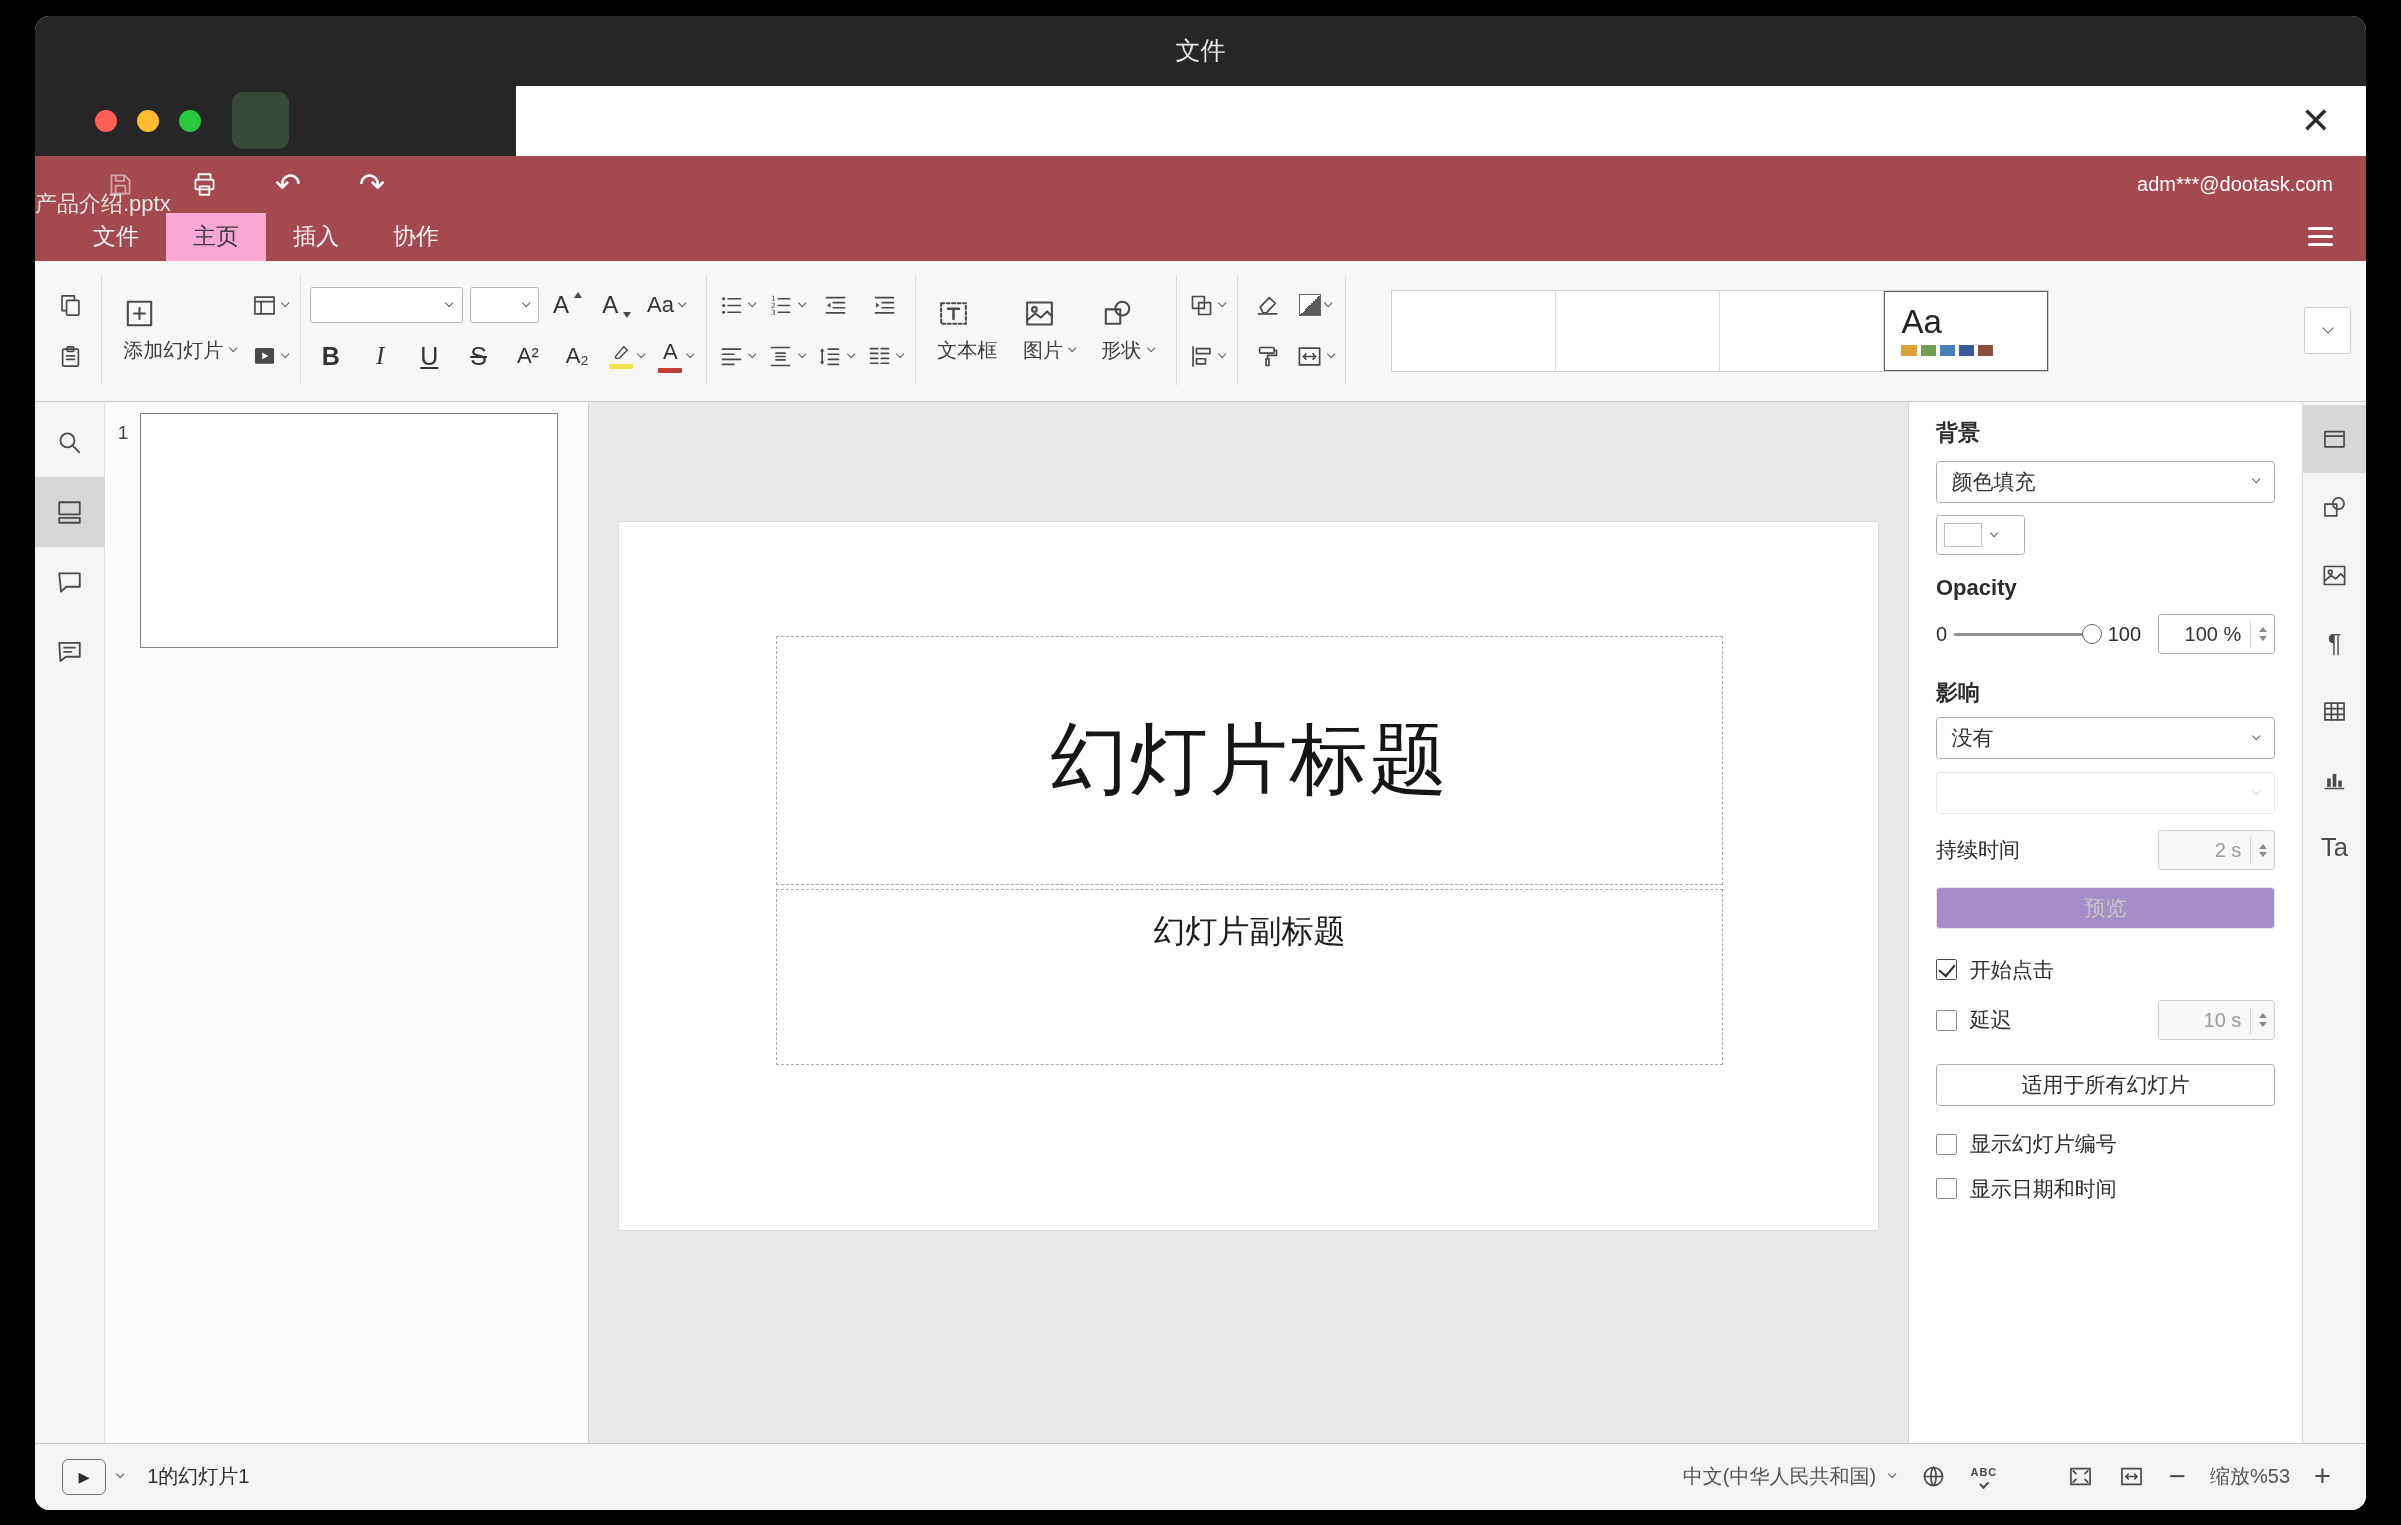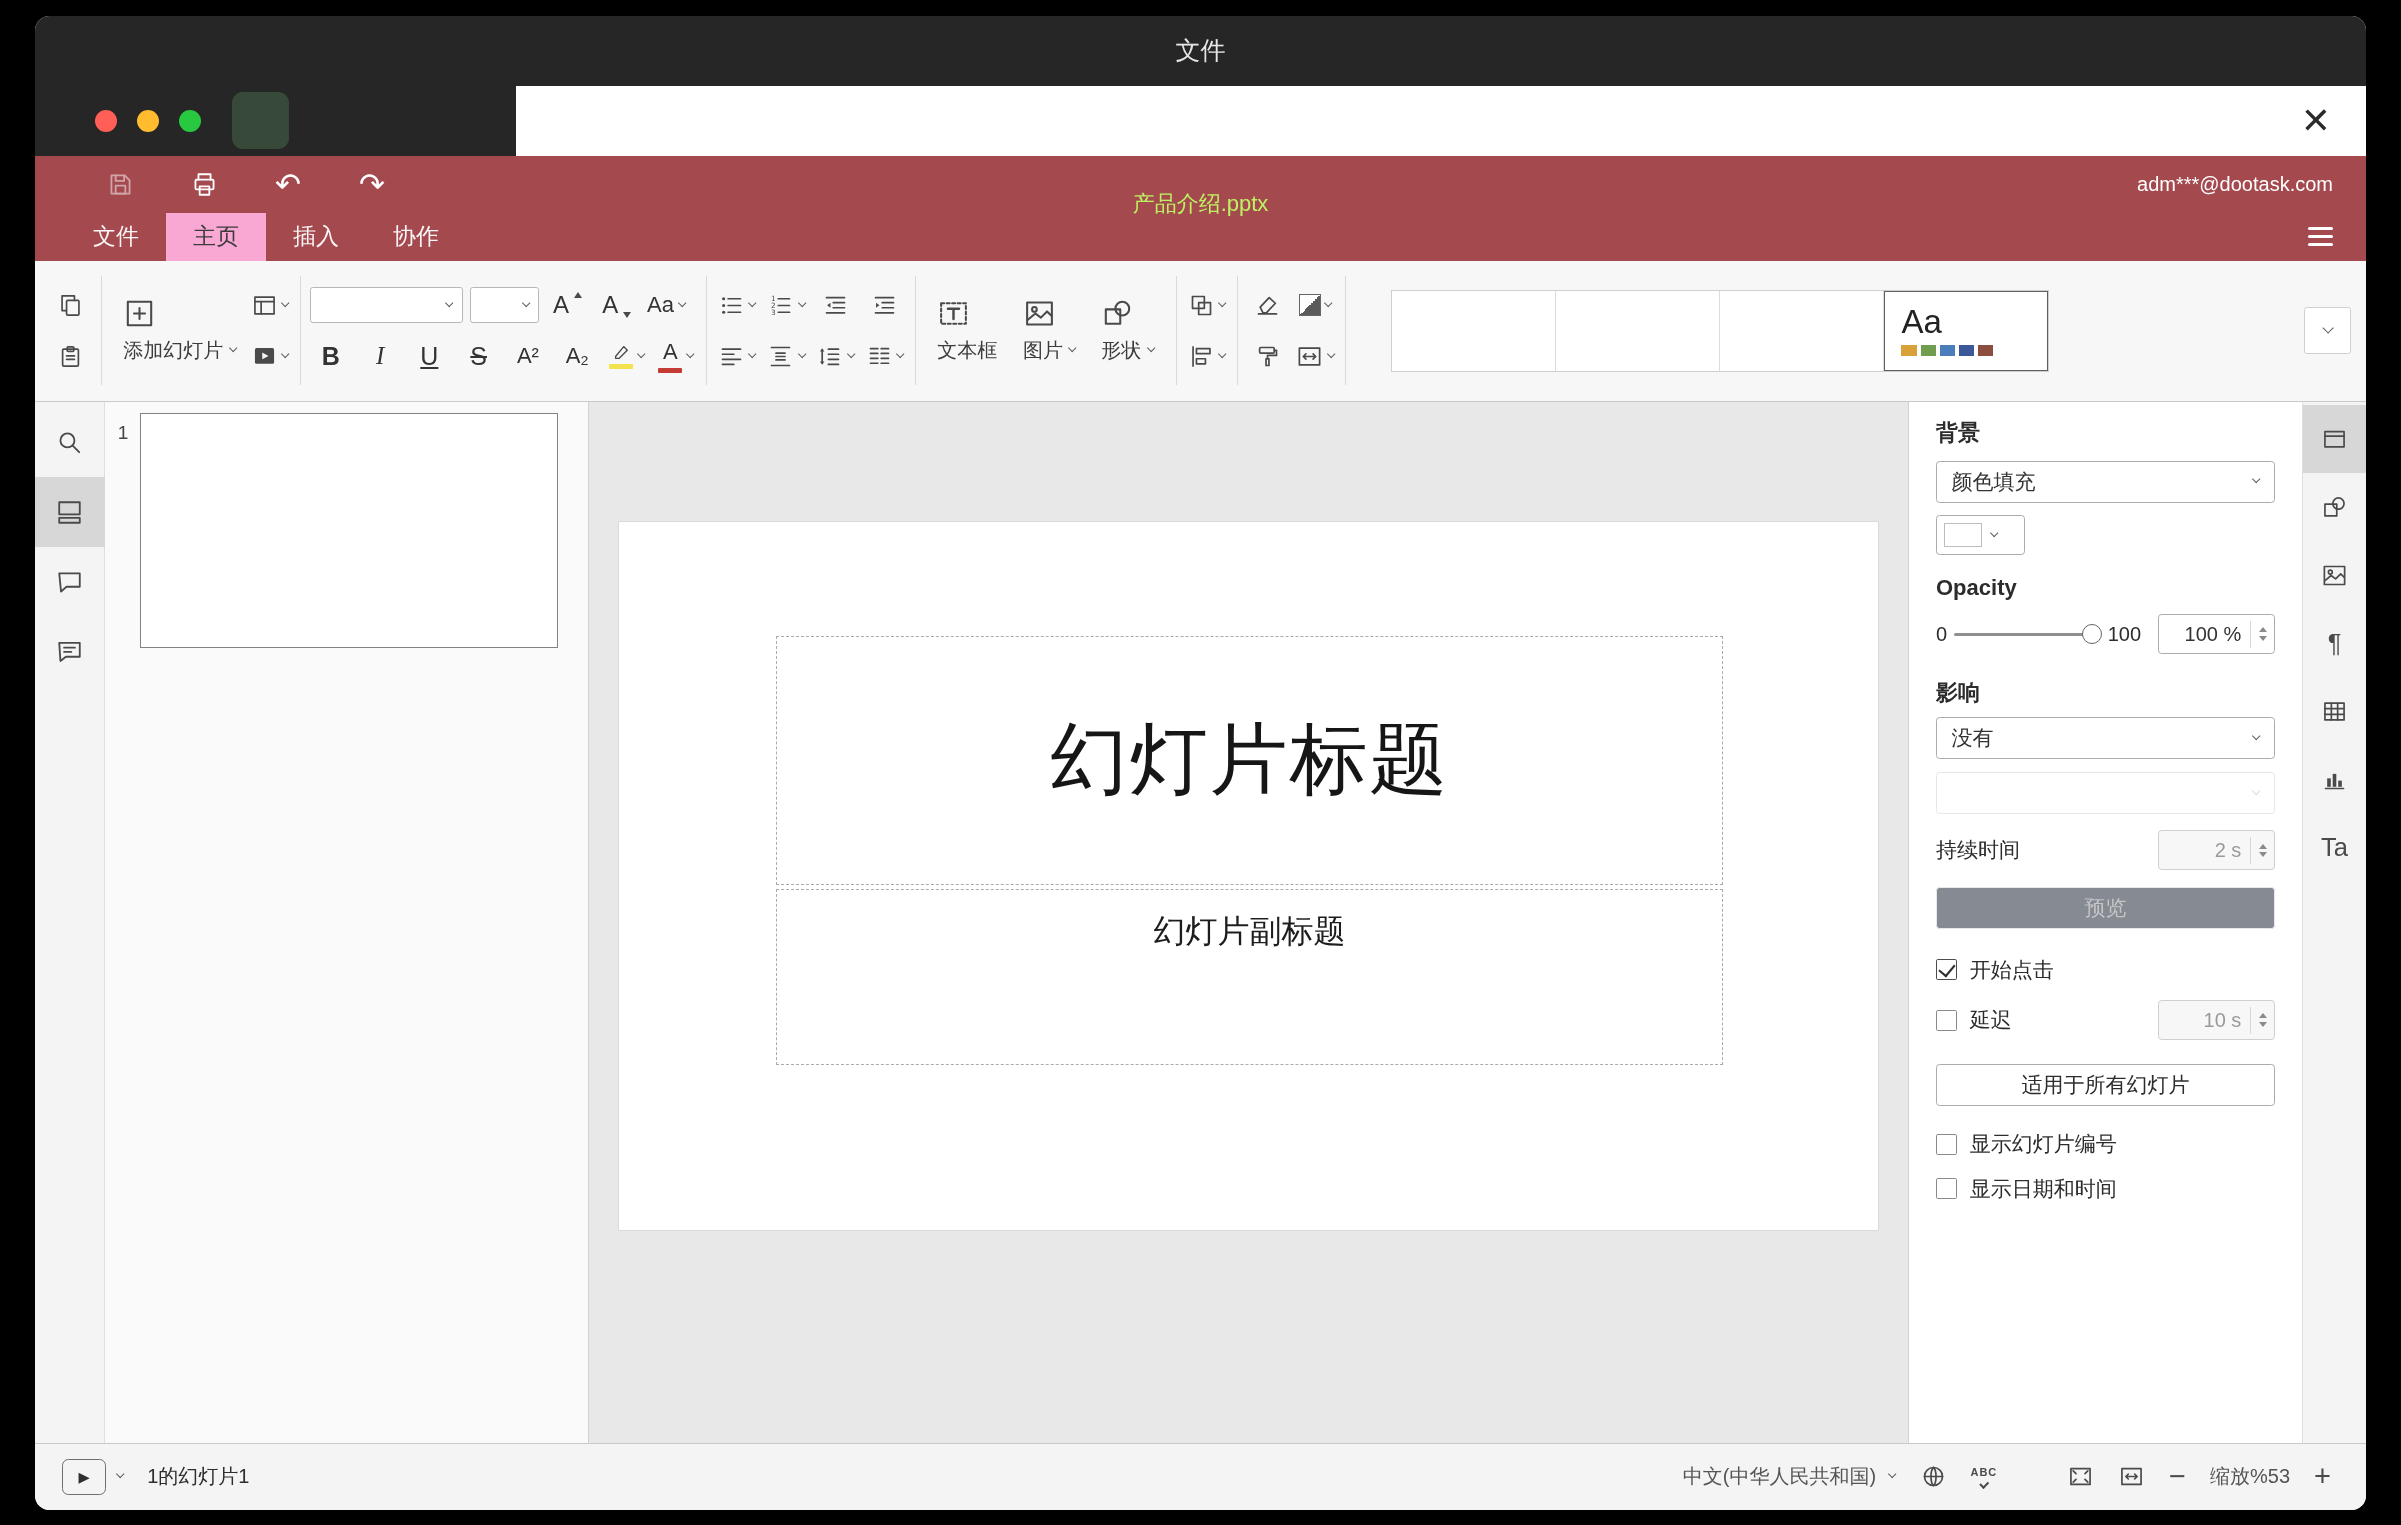--- a/index.html
+++ b/index.html
@@ -24,21 +24,21 @@
   .sub-right { flex: 1; background: #fff; display: flex; align-items: center; justify-content: flex-end; padding-right: 35px; }
   .close-x { font-size: 36px; color: #2b2b2b; line-height: 1; }
 
   
   .editor { flex: 1; display: flex; flex-direction: column; min-height: 0; }
 
   .oo-top { height: 57px; background: #a4494e; position: relative; display: flex; align-items: center; flex: none; }
   .hd-icons { display: flex; align-items: center; gap: 42px; padding-left: 64px; }
   .hd-icons .glyph { color: #fff; font-size: 31px; line-height: 1; }
   .dim { opacity: .5; }
-  .doc-title { position: absolute; left: 0; right: 0; text-align: center; color: #bef264; font-size: 22px; pointer-events: none; margin-top: 39px; }
+  .doc-title { position: absolute; left: 0; right: 0; color: #e5e5e5; font-size: 22px; pointer-events: none; margin-top: 39px; }
   .account { margin-left: auto; padding-right: 33px; color: #fff; font-size: 20px; }
 
   .oo-tabs { height: 48px; background: #a4494e; display: flex; align-items: stretch; padding-left: 31px; flex: none; }
   .tab { display: flex; align-items: center; padding: 0 27px; color: rgba(255,255,255,.95); font-size: 23px; }
   .tab.active { background: #f9a8d4; color: #3c3c3c; }
   .hamburger { margin-left: auto; display: flex; flex-direction: column; justify-content: center; gap: 5.5px; padding-right: 33px; }
   .hamburger i { display: block; width: 25.5px; height: 2.7px; background: #fff; border-radius: 1.8px; }
 
   
   .toolbar { height: 141px; background: #f7f7f7; border-bottom: 0.9px solid #c9c9c9; display: flex; align-items: center; padding: 0 14.6px; flex: none; }
@@ -125,21 +125,21 @@
   .numbox.dis { background: #f7f7f7; color: #9a9a9a; border-color: #cfcfcf; }
   .spin { display: flex; flex-direction: column; gap: 3.6px; padding-left: 8.2px; margin-left: 8.2px; border-left: 0.9px solid #d7d7d7; height: 27px; justify-content: center; }
   .sp-up { width: 0; height: 0; border-left: 4.6px solid transparent; border-right: 4.6px solid transparent; border-bottom: 5.5px solid #8a8a8a; }
   .sp-dn { width: 0; height: 0; border-left: 4.6px solid transparent; border-right: 4.6px solid transparent; border-top: 5.5px solid #8a8a8a; }
   .inline-row { display: flex; align-items: center; }
   .cbrow { display: flex; align-items: center; gap: 12.8px; }
   .cb { width: 21px; height: 21px; border: 1.8px solid #8a8a8a; border-radius: 1.8px; background: #fff; position: relative; flex: none; }
   .cb.checked { border-color: #4c4c4c; }
   .cb.checked::after { content: ""; position: absolute; left: 4.6px; top: 0.9px; width: 8.2px; height: 12.8px; border-right: 2.7px solid #2e2e2e; border-bottom: 2.7px solid #2e2e2e; transform: rotate(40deg); }
   .pbtn { width: 100%; height: 42px; border: 0.9px solid #ababab; border-radius: 3.6px; background: #fff; display: flex; align-items: center; justify-content: center; font-size: 21px; color: #2c2c2c; }
-  .pbtn.dim { background: #0f172a; border-color: #d2d2d2; color: #8e8e8e; }
+  .pbtn.dim { background: #4c1d95; border-color: #d2d2d2; color: #8e8e8e; }
   .mb10 { margin-bottom: 9px; } .mb14 { margin-bottom: 12.8px; } .mb18 { margin-bottom: 16.4px; }
   .mb22 { margin-bottom: 20px; } .mb26 { margin-bottom: 24px; } .mb30 { margin-bottom: 27px; }
 
   .right-strip { width: 64px; background: #f4f4f4; border-left: 0.9px solid #dedede; flex: none; display: flex; flex-direction: column; align-items: center; padding-top: 3.6px; }
   .rcell { width: 64px; height: 68px; display: flex; align-items: center; justify-content: center; color: #4a4a4a; }
   .rcell.active { background: #d7d7d7; }
   .rglyph { font-size: 25.5px; color: #4a4a4a; }
 
   
   .statusbar { height: 67px; background: #f4f4f4; border-top: 0.9px solid #c9c9c9; display: flex; align-items: center; padding: 0 35px 0 27px; flex: none; font-size: 20px; color: #3d3d3d; }

